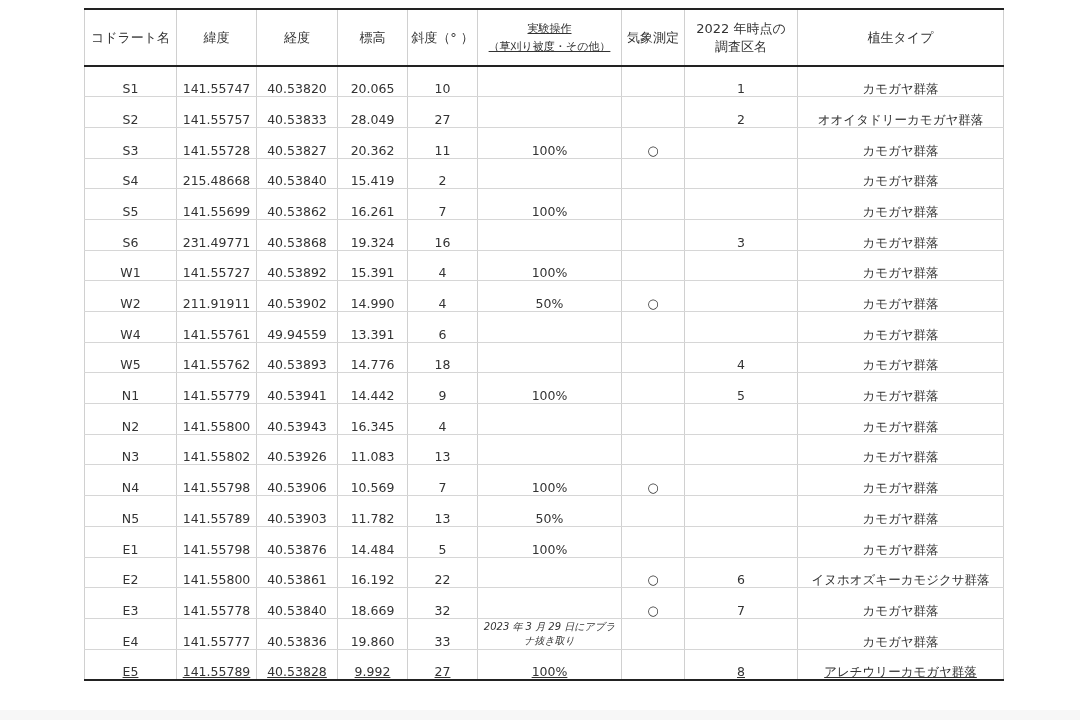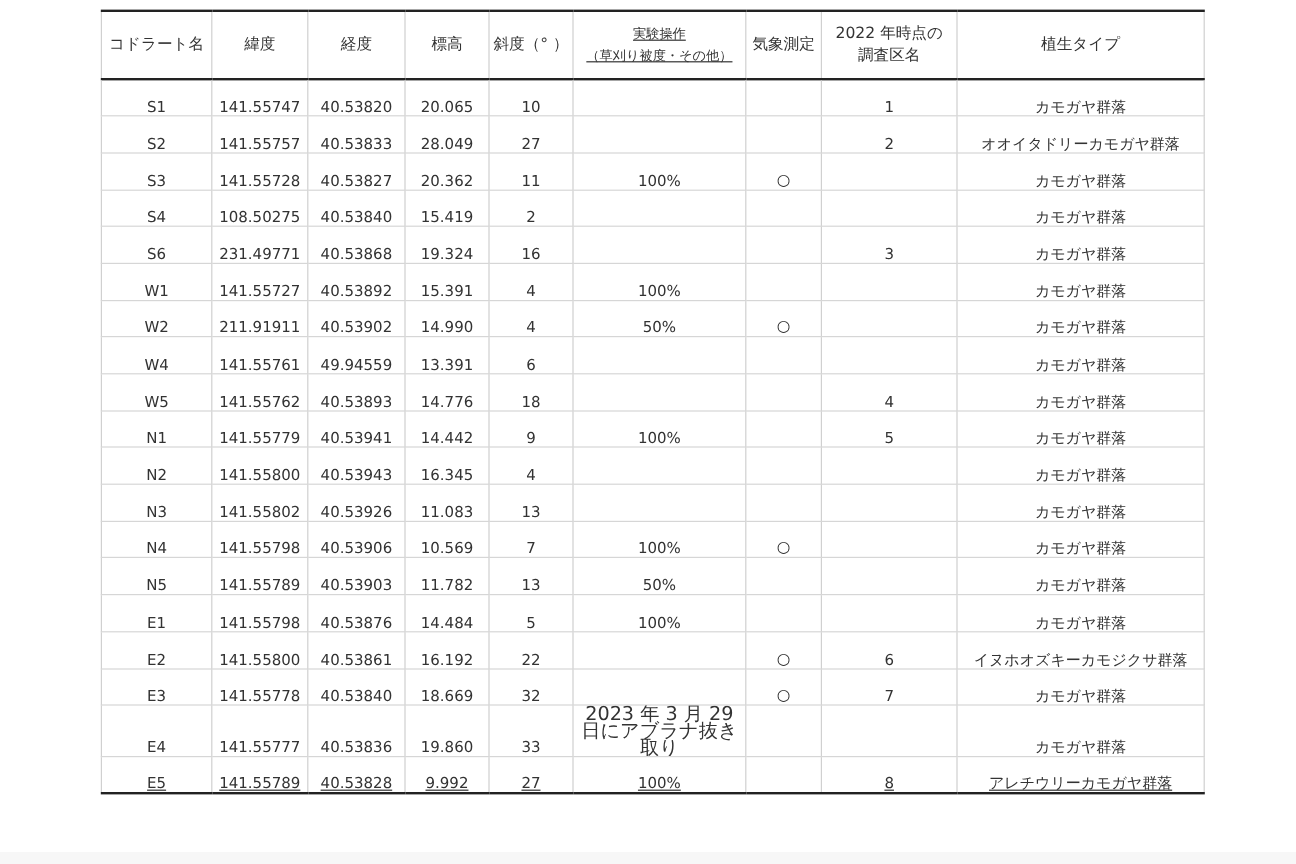--- a/index.html
+++ b/index.html
@@ -37,21 +37,21 @@
   thead th.op { font-size:11px;text-decoration:underline; }
   tbody tr { height:30.7px; }
   tbody td {
     border-left:1px solid #d0d0d0; border-right:1px solid #d0d0d0;
     border-bottom:1px solid #d6d6d6;
     text-align:center; vertical-align:bottom;
     font-size:12.5px; padding:0 2px 0 2px; line-height:14px;
     white-space:nowrap; overflow:hidden;
   }
   tbody tr:last-child td { border-bottom:2px solid #222;text-decoration:underline; }
-  td.note { font-size:16px; line-height:14px; vertical-align:middle; white-space:normal; }
+  td.note { font-size:10px; line-height:14px; vertical-align:middle; white-space:normal;font-style:italic; }
   td.circle { font-size:13px; }
 </style>
 </head>
 <body>
 
 <div class="bottom-fade"></div>
 
 <table>
   <colgroup>
     <col class="c0">
@@ -112,25 +112,36 @@
         <td>40.53827</td>
         <td>20.362</td>
         <td>11</td>
         <td>100%</td>
         <td class="circle">○</td>
         <td></td>
         <td>カモガヤ群落</td>
       </tr>
       <tr>
         <td>S4</td>
-        <td>108.50275</td>
+        <td>215.48668</td>
         <td>40.53840</td>
         <td>15.419</td>
         <td>2</td>
         <td></td>
+        <td class="circle"></td>
+        <td></td>
+        <td>カモガヤ群落</td>
+      </tr>
+      <tr>
+        <td>S5</td>
+        <td>141.55699</td>
+        <td>40.53862</td>
+        <td>16.261</td>
+        <td>7</td>
+        <td>100%</td>
         <td class="circle"></td>
         <td></td>
         <td>カモガヤ群落</td>
       </tr>
       <tr>
         <td>S6</td>
         <td>231.49771</td>
         <td>40.53868</td>
         <td>19.324</td>
         <td>16</td>

